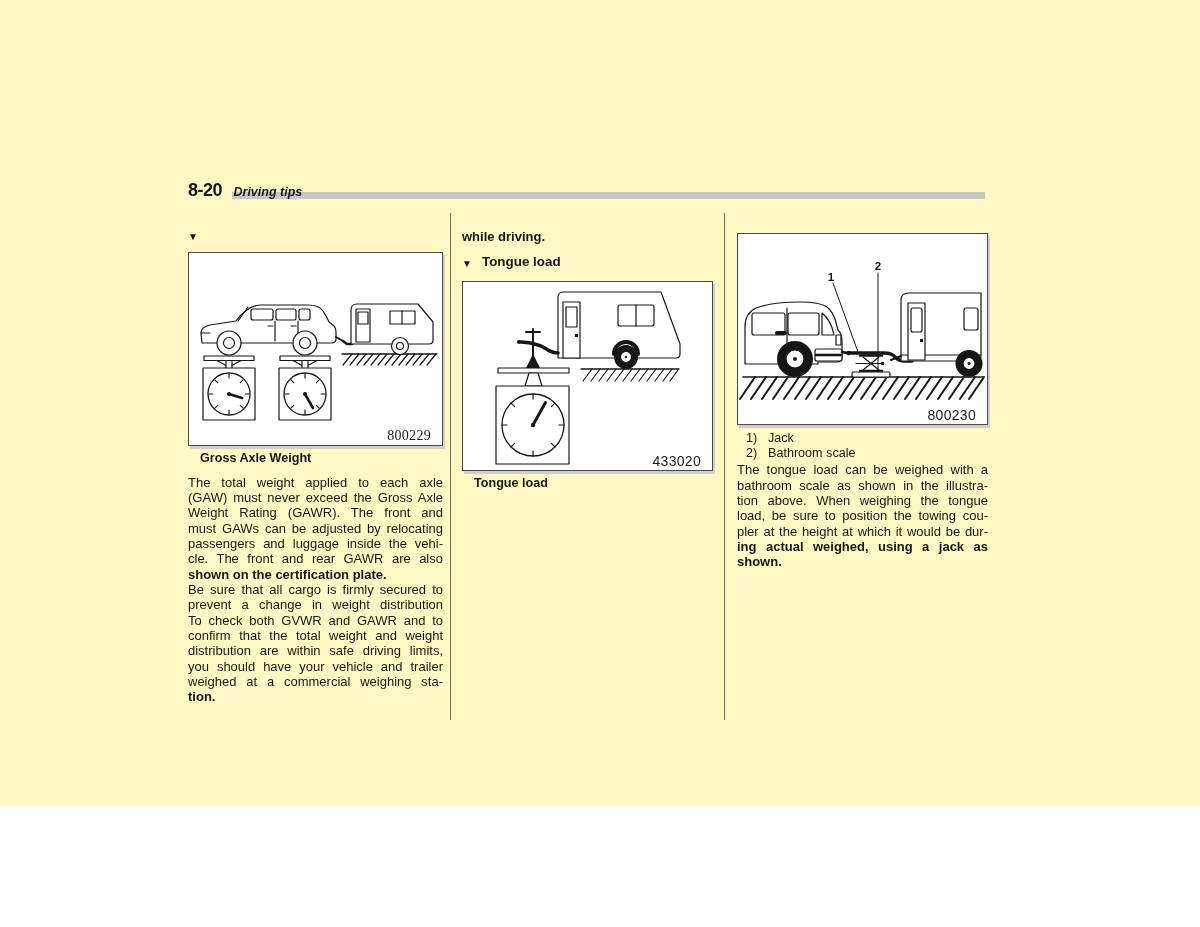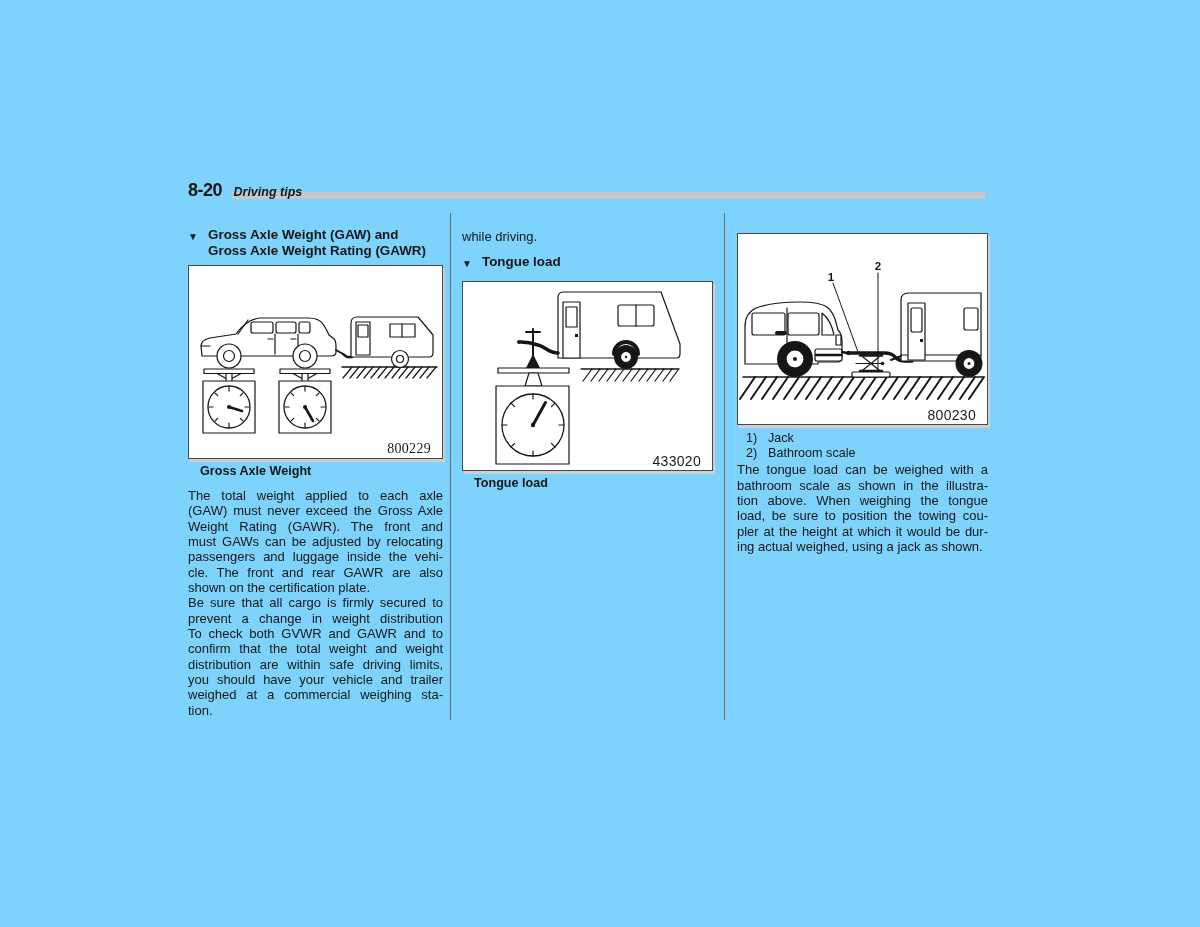--- a/index.html
+++ b/index.html
@@ -1,16 +1,16 @@
 <!DOCTYPE html>
 <html><head>
 <meta charset="utf-8">
 <style>
   html,body{margin:0;padding:0;background:#fff;}
-  .page{position:relative;width:1200px;height:927px;background:#7dd3fc;overflow:hidden;
+  .page{position:relative;width:1200px;height:806px;background:#fef9c3;overflow:hidden;
         font-family:"Liberation Sans","DejaVu Sans",sans-serif;color:#161616;}
   
   .header{position:absolute;left:188px;top:180px;width:797px;height:24px;}
   .header-bar{position:absolute;left:44px;right:0;top:12px;height:7px;background:#c7c7c7;}
   .pagenum{position:relative;font-size:18px;font-weight:bold;letter-spacing:-0.5px;}
   .section{position:relative;font-size:12.5px;font-weight:bold;font-style:italic;margin-left:7px;}
   
   .columns{position:absolute;left:188px;top:213px;display:flex;align-items:flex-start;}
   .vrule{width:1px;height:507px;background:#6e6e6e;}
   .r1{margin-left:7px}
@@ -26,21 +26,21 @@
   .contline{margin-top:16px;font-size:13px;line-height:15px;}
   .figure{position:relative;border:1px solid #4a4a4a;background:#fff;box-sizing:border-box;
           box-shadow:2px 3px 0 #cfcfcf;}
   .fig1{margin-top:7px;width:255px;height:194px;font-family:Liberation Serif, serif;}
   .fig2{margin-top:9px;width:251px;height:190px;}
   .fig3{margin-top:20px;width:251px;height:192px;}
   .fig-id{position:absolute;right:11px;bottom:1px;font-size:14px;letter-spacing:0.3px;color:#1a1a1a;}
   .caption{margin-top:5px;padding-left:12px;font-weight:bold;font-size:12.6px;line-height:14px;}
   .bodytext{margin-top:10px;font-size:13px;line-height:15.35px;}
   .tline{text-align:justify;text-align-last:justify;}
-  .tline.last{text-align-last:left;}
+  .tline.last{text-align-last:left;font-weight:bold;}
   .legend{margin-top:6px;font-size:12.6px;line-height:14.6px;padding-left:9px;}
   .legend-row{display:flex;}
   .legend-num{width:22px;flex:none;}
   .c3body{margin-top:2px;}
   svg{display:block;}
 </style>
 </head>
 <body>
 
 <div class="page">
@@ -49,24 +49,20 @@
     <span class="header-bar"></span>
     <span class="pagenum">8-20</span>
     <span class="section">Driving tips</span>
   </div>
 
   <div class="columns">
 
     <div class="col1">
       <div class="heading c1head">
         <span class="marker">▼</span>
-        <span class="htext">
-          <div>Gross Axle Weight (GAW) and</div>
-          <div>Gross Axle Weight Rating (GAWR)</div>
-        </span>
       </div>
 
       <div class="figure fig1">
         <svg width="253" height="192" viewBox="0 0 253 192">
           <g stroke="#161616" fill="none" stroke-width="1.2" stroke-linejoin="round" stroke-linecap="round">
             <g>
               <line x1="153" y1="101" x2="248" y2="101" stroke-width="1.4"></line>
               <line x1="163" y1="101" x2="154" y2="112"></line>
                 <line x1="170" y1="101" x2="161" y2="112"></line>
               <line x1="177" y1="101" x2="168" y2="112"></line>

